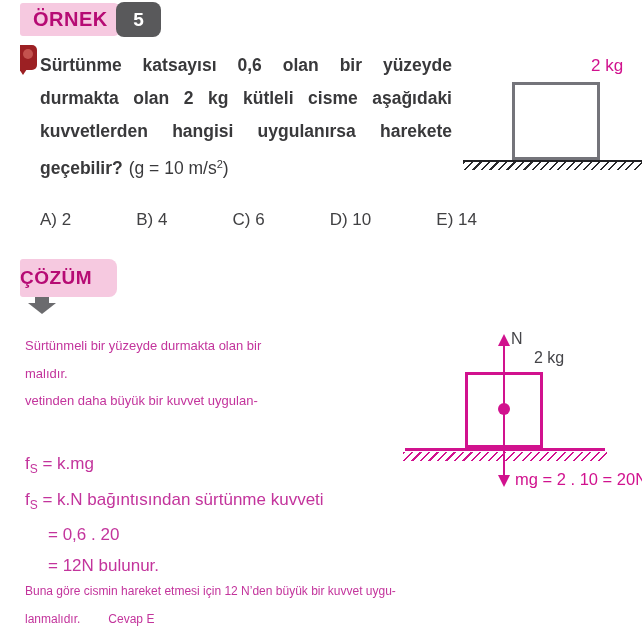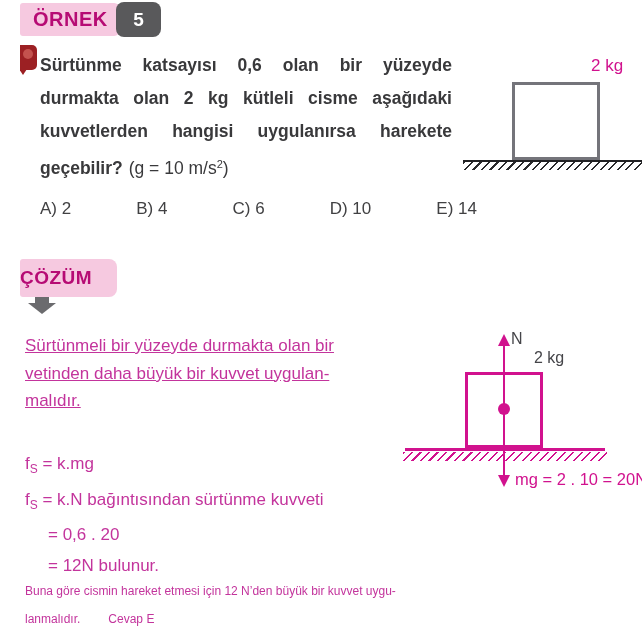--- a/index.html
+++ b/index.html
@@ -58,21 +58,21 @@
   }
   .d1-ground{
     position:absolute;left:8px;top:107px;width:184px;height:2px;background:#222224;
   }
   .d1-hatch{
     position:absolute;left:8px;top:109px;width:186px;height:8px;
     background:repeating-linear-gradient(135deg,#2a2a2c 0 1.5px,transparent 1.5px 6px);
   }
   
   .answers{
-    position:absolute;left:20px;top:199px;width:437px;
+    position:absolute;left:20px;top:210px;width:437px;
     display:flex;justify-content:space-between;
     font-size:17px;color:#414143;
   }
   
   .cozum-box{
     position:absolute;left:0;top:259px;width:97px;height:38px;
     background:var(--header-bg,#f6c9e0);border-radius:3px 8px 8px 3px;
   }
   .cozum-box .t{
     display:block;line-height:38px;
@@ -81,21 +81,21 @@
   .cozum-arrow{position:absolute;left:8px;top:297px;width:28px;height:17px;}
   .cozum-arrow .stem{position:absolute;left:7px;top:0;width:14px;height:7px;background:var(--arrow-gray,#6b6b6e);}
   .cozum-arrow .head{
     position:absolute;left:0;top:6px;width:0;height:0;
     border-left:14px solid transparent;border-right:14px solid transparent;
     border-top:11px solid var(--arrow-gray,#6b6b6e);
   }
   
   .sol-par{
     position:absolute;left:5px;top:332px;width:375px;
-    font-size:17px;color:var(--text-magenta,#c3349c);line-height:27.5px;text-decoration:underline;
+    font-size:13px;color:var(--text-magenta,#c3349c);line-height:27.5px;
   }
   
   .formulas{
     position:absolute;left:5px;top:449px;width:380px;
     font-size:17px;color:var(--text-magenta,#c3349c);line-height:30.6px;
   }
   .sub{font-size:12px;vertical-align:-4px;}
   .indent{padding-left:23px;}
   
   .diagram2{position:absolute;left:383px;top:326px;width:258px;height:175px;}
@@ -190,22 +190,22 @@
   <div class="cozum-box">
     <span class="t">ÇÖZÜM</span>
   </div>
   <div class="cozum-arrow">
     <div class="stem"></div>
     <div class="head"></div>
   </div>
 
   <div class="sol-par">
     <div>Sürtünmeli bir yüzeyde durmakta olan bir</div>
+    <div>malıdır.</div>
     <div>vetinden daha büyük bir kuvvet uygulan-</div>
-    <div>malıdır.</div>
   </div>
 
   <div class="formulas">
     <div><span>f</span><span class="sub">S</span><span> = k.mg</span></div>
     <div><span>f</span><span class="sub">S</span><span> = k.N bağıntısından sürtünme kuvveti</span></div>
     <div class="indent">= 0,6 . 20</div>
     <div class="indent">= 12N bulunur.</div>
   </div>
 
   <div class="diagram2">

